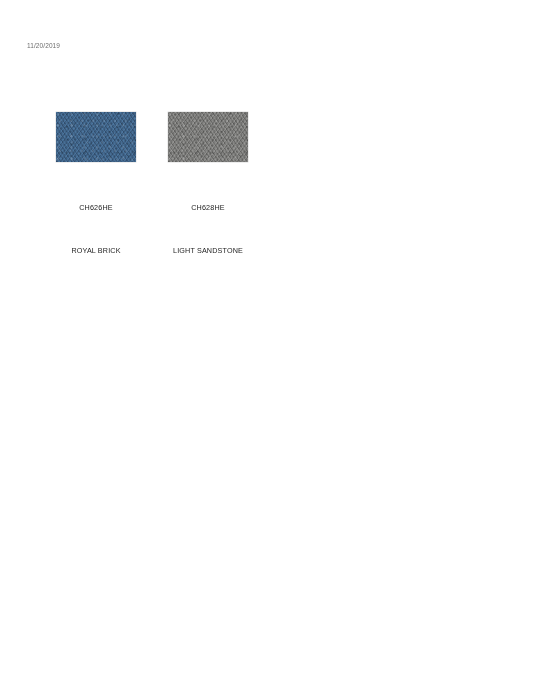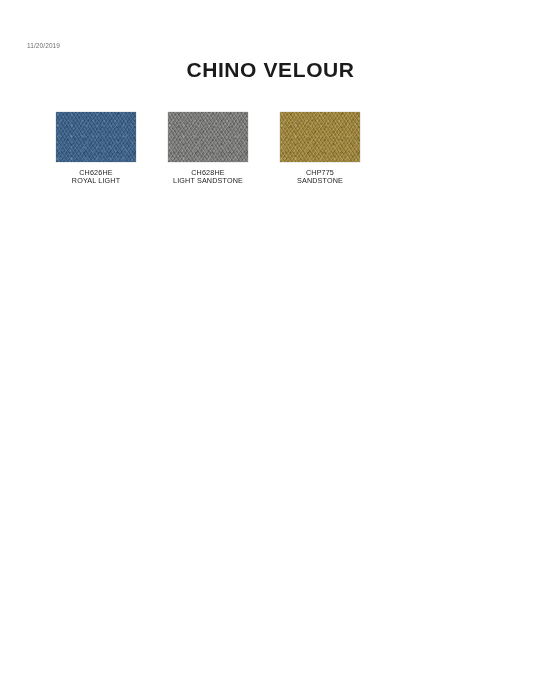--- a/index.html
+++ b/index.html
@@ -124,52 +124,45 @@
     line-height: 1.18;
     white-space: nowrap;
   }
 
   .swatch-code,
   .swatch-name {
     display: block;
     font-size: 7.2px;
     color: #1c1c1c;
     letter-spacing: 0.15px;
+    margin-top: 35px;
   }
 </style>
 </head>
 <body>
 
 <div class="page">
 
   <div class="doc-date">11/20/2019</div>
 
-  <div class="sheet-title">CHINO VELOUR</div>
 
   <div class="swatch-grid">
       <div class="swatch-row">
         <div class="swatch-cell">
           <div class="swatch-chip" style="background-color: rgb(63, 98, 134);"></div>
           <div class="swatch-labels">
             <span class="swatch-code">CH626HE</span>
-            <span class="swatch-name">ROYAL LIGHT</span>
+            <span class="swatch-name">ROYAL BRICK</span>
           </div>
         </div>
         <div class="swatch-cell">
           <div class="swatch-chip" style="background-color: rgb(122, 122, 120);"></div>
           <div class="swatch-labels">
             <span class="swatch-code">CH628HE</span>
             <span class="swatch-name">LIGHT SANDSTONE</span>
-          </div>
-        </div>
-        <div class="swatch-cell">
-          <div class="swatch-chip" style="background-color: rgb(154, 131, 64);"></div>
-          <div class="swatch-labels">
-            <span class="swatch-code">CHP775</span>
-            <span class="swatch-name">SANDSTONE</span>
           </div>
         </div>
       </div>
       <div class="swatch-row">
       </div>
     </div>
 
 </div>
 
 </body></html>

